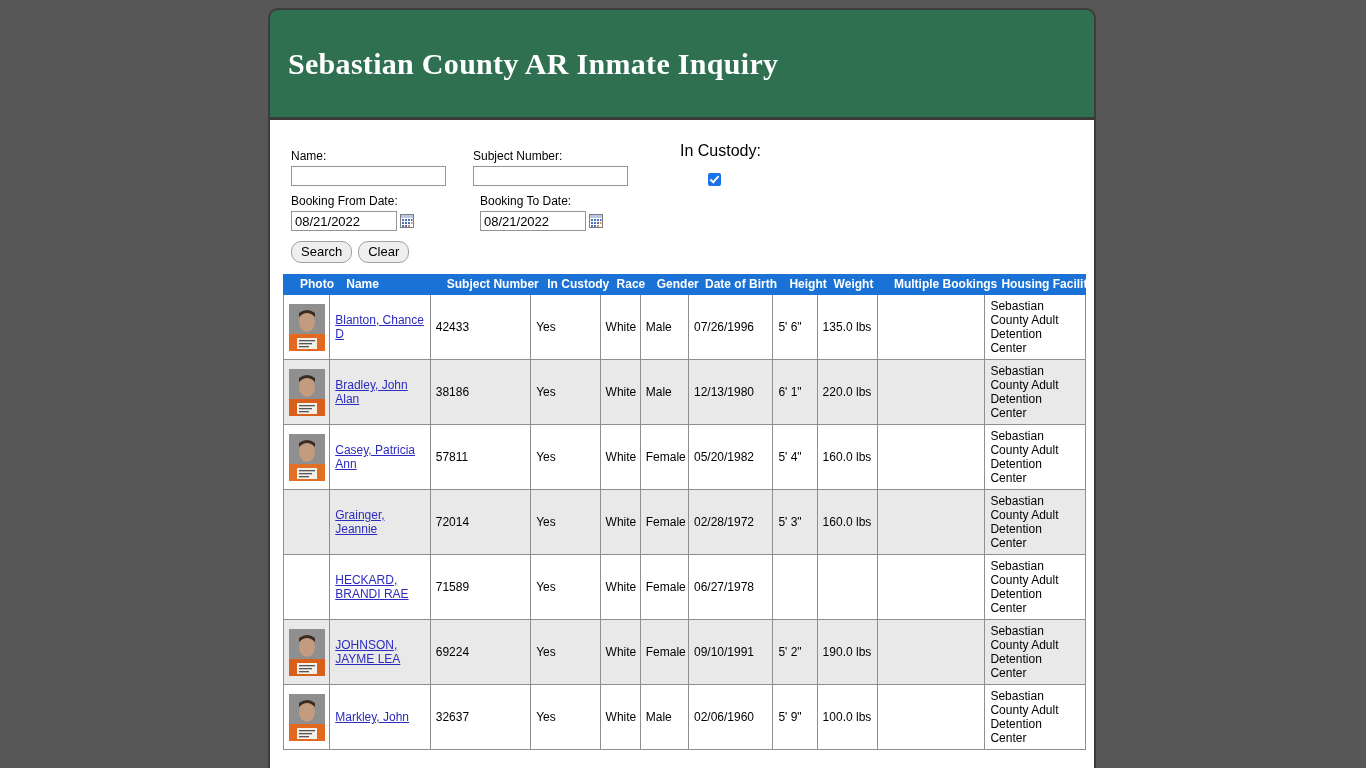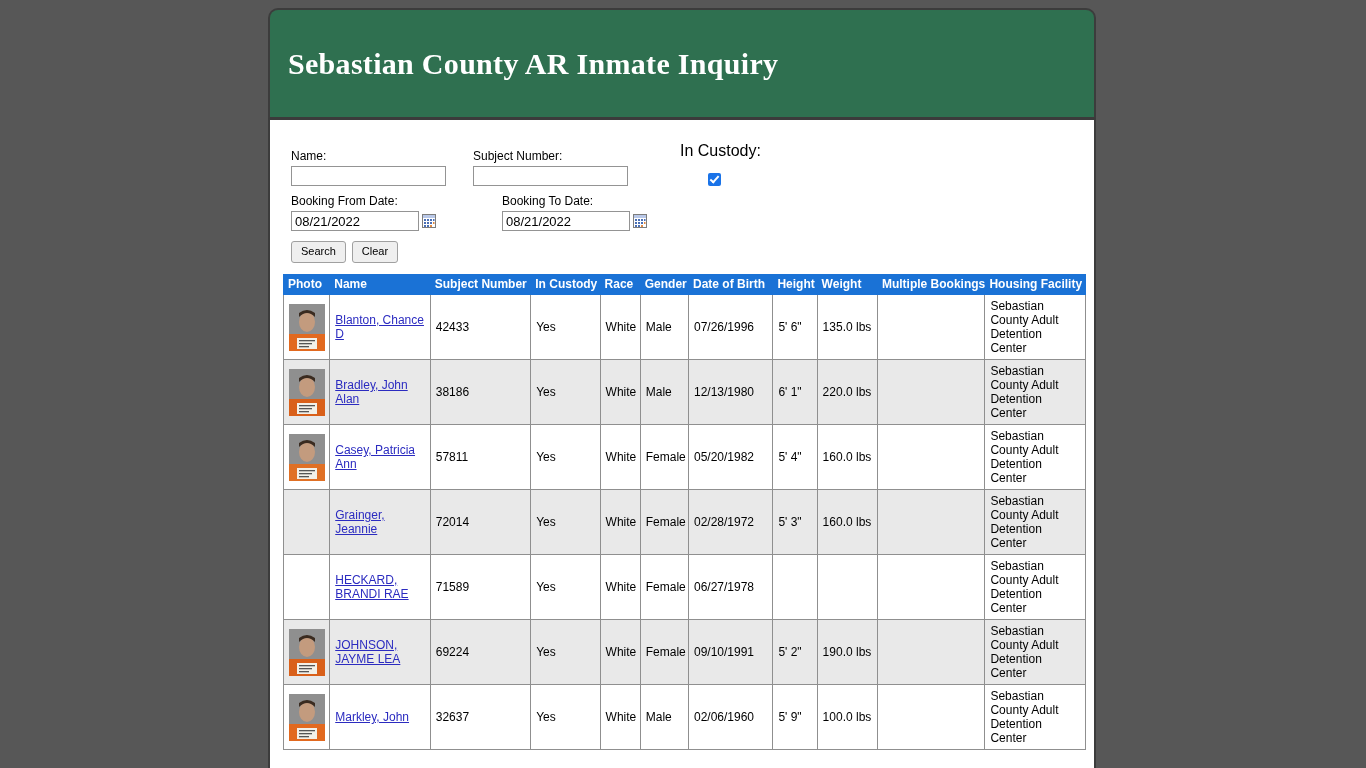--- a/index.html
+++ b/index.html
@@ -84,21 +84,21 @@
     box-sizing: border-box;
     border: 1px solid #949494;
     background: #fff;
     font-family: "Liberation Sans", sans-serif;
     font-size: 13px;
     padding: 1px 3px;
     color: #000;
     outline: none;
   }
   .date-input {
-    width: 128px;
+    width: 106px;
   }
   .date-wrap {
     display: flex;
     align-items: center;
   }
   .cal-icon {
     width: 14px;
     height: 14px;
     margin-left: 3px;
     display: block;
@@ -159,25 +159,25 @@
     background-size: 4px 4px, 4px 4px;
     background-repeat: no-repeat;
   }
   .button-row {
     margin-top: 10px;
     display: flex;
     gap: 6px;
   }
   .btn {
     font-family: "Liberation Sans", sans-serif;
-    font-size: 11px;
+    font-size: 13px;
     padding: 2px 9px 3px 9px;
     background: #efefef;
     border: 1px solid #a0a0a0;
-    border-radius: 3px;
+    border-radius: 10px;
     color: #000;
     cursor: pointer;
     line-height: 15px;
   }
 
   
   .results-wrap {
     padding: 11px 0 0 13px;
   }
   table.results {
@@ -186,21 +186,21 @@
     table-layout: fixed;
     font-size: 12px;
     color: #000;
   }
   table.results th {
     background: #1a72d6;
     color: #ffffff;
     font-size: 12px;
     font-weight: bold;
     text-align: left;
-    padding: 2px 4px;
+    padding: 2px 16px;
     border: 1px solid #1a72d6;
     white-space: nowrap;
     line-height: 15px;
   }
   table.results td {
     border: 1px solid #8f8f8f;
     padding: 4px 5px;
     vertical-align: middle;
     line-height: 14px;
     font-size: 12px;

